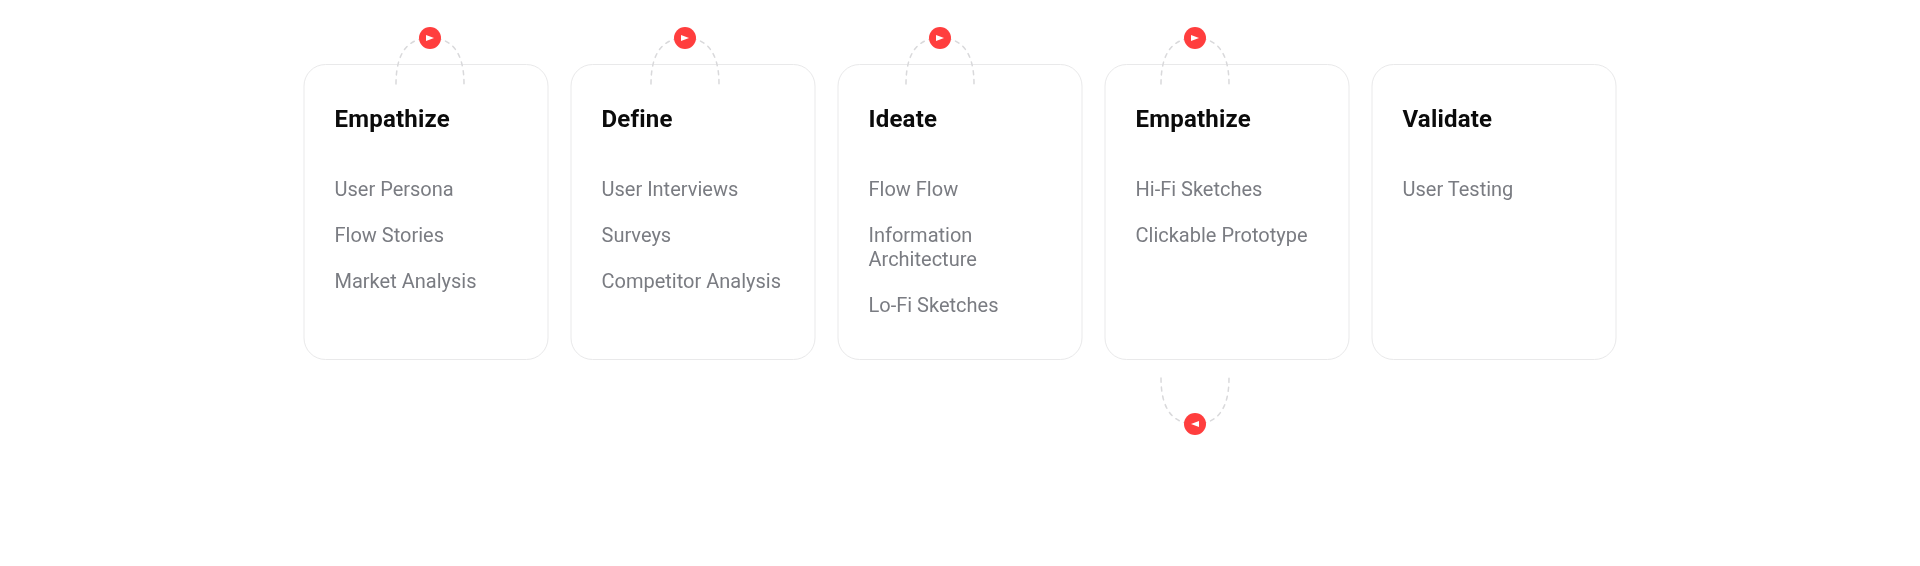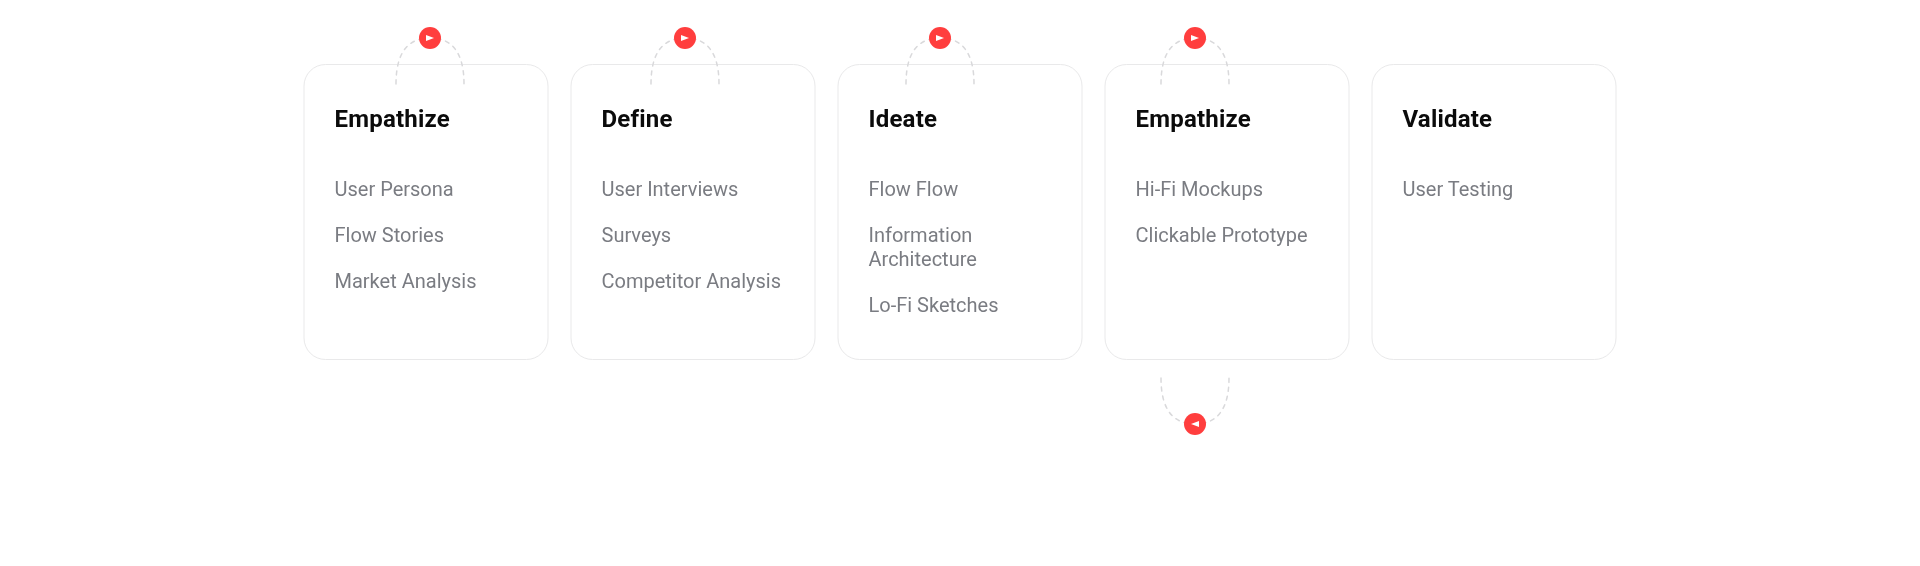--- a/index.html
+++ b/index.html
@@ -105,21 +105,21 @@
       <ul>
         <li>Flow Flow</li>
         <li>Information Architecture</li>
         <li>Lo-Fi Sketches</li>
       </ul>
     </div>
 
     <div class="card">
       <h2>Empathize</h2>
       <ul>
-        <li>Hi-Fi Mockups</li>
+        <li>Hi-Fi Sketches</li>
         <li>Clickable Prototype</li>
       </ul>
     </div>
 
     <div class="card">
       <h2>Validate</h2>
       <ul>
         <li>User Testing</li>
       </ul>
     </div>

